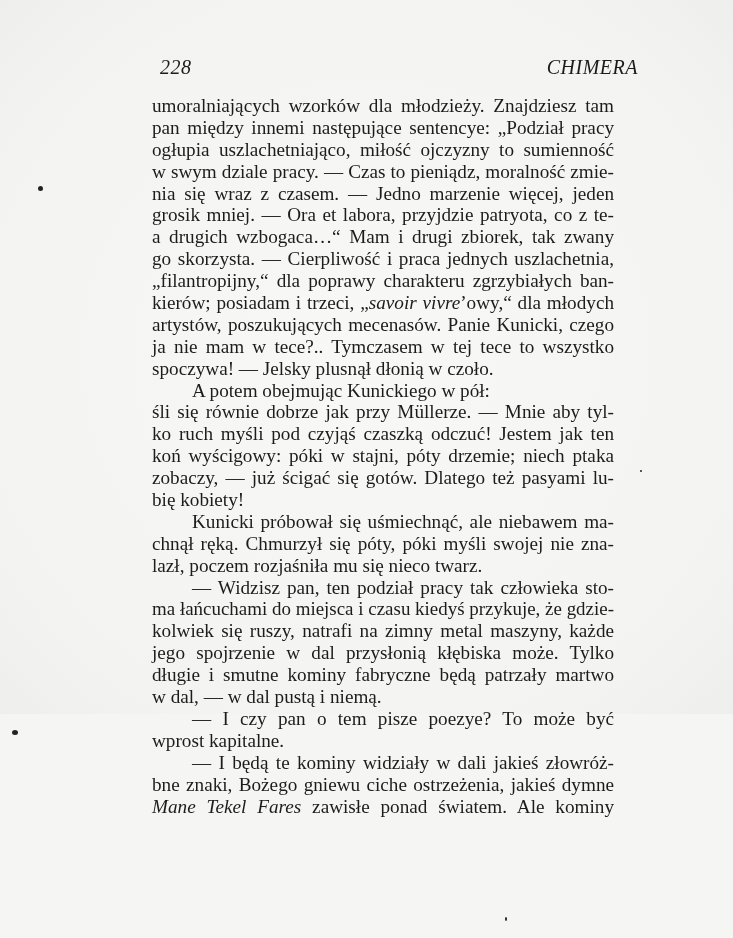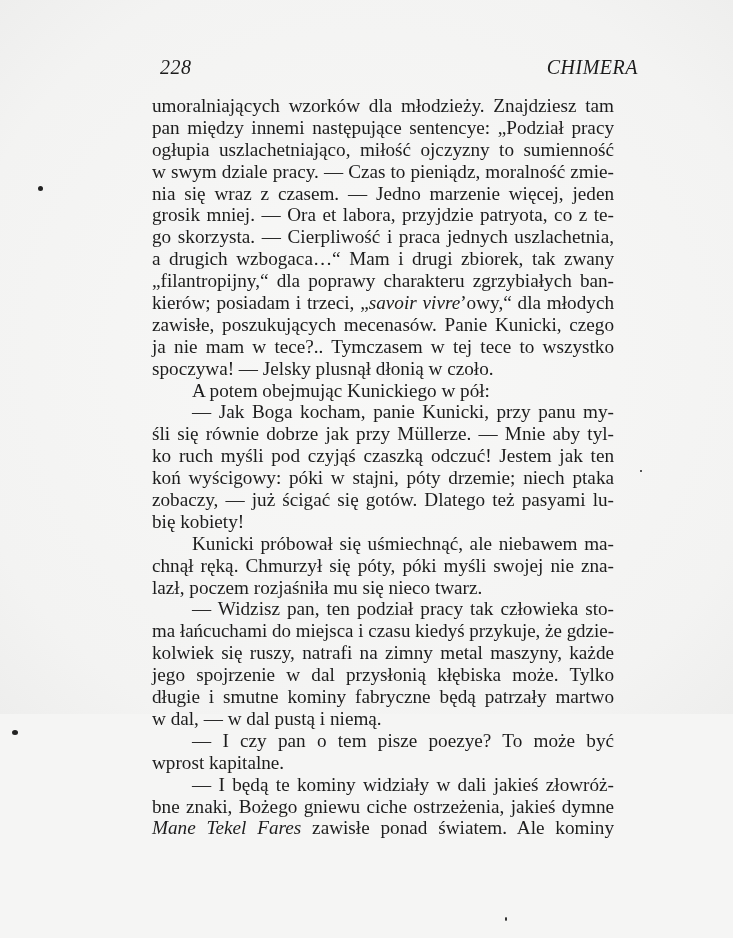--- a/index.html
+++ b/index.html
@@ -83,29 +83,28 @@
     <span class="running-title">CHIMERA</span>
   </div>
 
   <div class="body-text" id="body-text">
       <span class="line" style="display: block; text-align: left; word-spacing: 0px;"><span><span>umoralniających wzorków dla młodzieży.  Znajdziesz tam</span></span></span>
       <span class="line" style="display: block; text-align: left; word-spacing: 0px;"><span><span>pan między innemi następujące sentencye: „Podział pracy</span></span></span>
       <span class="line" style="display: block; text-align: left; word-spacing: 0px;"><span><span>ogłupia uszlachetniająco, miłość ojczyzny to sumienność</span></span></span>
       <span class="line" style="display: block; text-align: left; word-spacing: 0px;"><span><span>w swym dziale pracy. — Czas to pieniądz, moralność zmie-</span></span></span>
       <span class="line" style="display: block; text-align: left; word-spacing: 0px;"><span><span>nia się wraz z czasem. — Jedno marzenie więcej, jeden</span></span></span>
       <span class="line" style="display: block; text-align: center; word-spacing: 0px;"><span><span>grosik mniej. — Ora et labora, przyjdzie patryota, co z te-</span></span></span>
+      <span class="line" style="display: block; text-align: left; word-spacing: 0px;"><span><span>a drugich wzbogaca…“  Mam i drugi zbiorek, tak zwany</span></span></span>
       <span class="line" style="display: block; text-align: left; word-spacing: 0px;"><span><span>go skorzysta. — Cierpliwość i praca jednych uszlachetnia,</span></span></span>
-      <span class="line" style="display: block; text-align: left; word-spacing: 0px;"><span><span>a drugich wzbogaca…“  Mam i drugi zbiorek, tak zwany</span></span></span>
       <span class="line" style="display: block; text-align: left; word-spacing: 0px;"><span><span>„filantropijny,“ dla poprawy charakteru zgrzybiałych ban-</span></span></span>
       <span class="line" style="display: block; text-align: left; word-spacing: 0px;"><span><span>kierów; posiadam i trzeci, „</span><span class="it">savoir vivre</span><span>’owy,“ dla młodych</span></span></span>
-      <span class="line" style="display: block; text-align: left; word-spacing: 0px;"><span><span>zawisłe, poszukujących mecenasów. Panie Kunicki, czego</span></span></span>
+      <span class="line" style="display: block; text-align: left; word-spacing: 0px;"><span><span>artystów, poszukujących mecenasów. Panie Kunicki, czego</span></span></span>
       <span class="line" style="display: block; text-align: left; word-spacing: 0px;"><span><span>ja nie mam w tece?..  Tymczasem w tej tece to wszystko</span></span></span>
       <span class="line last" style="display: block;"><span>spoczywa! — Jelsky plusnął dłonią w czoło.</span></span>
       <span class="line last indent" style="display: block;"><span>A potem obejmując Kunickiego w pół:</span></span>
-      <span class="line indent" style="display: block; text-align: left; word-spacing: 0px;"><span><span>— Jak Boga kocham, panie Kunicki, przy panu my-</span></span></span>
       <span class="line" style="display: block; text-align: left; word-spacing: 0px;"><span><span>śli się równie dobrze jak przy Müllerze. — Mnie aby tyl-</span></span></span>
       <span class="line" style="display: block; text-align: left; word-spacing: 0px;"><span><span>ko ruch myśli pod czyjąś czaszką odczuć! Jestem jak ten</span></span></span>
       <span class="line" style="display: block; text-align: left; word-spacing: 0px;"><span><span>koń wyścigowy: póki w stajni, póty drzemie; niech ptaka</span></span></span>
       <span class="line" style="display: block; text-align: left; word-spacing: 0px;"><span><span>zobaczy, — już ścigać się gotów.  Dlatego też pasyami lu-</span></span></span>
       <span class="line last" style="display: block;"><span>bię kobiety!</span></span>
       <span class="line indent" style="display: block; text-align: left; word-spacing: 0px;"><span><span>Kunicki próbował się uśmiechnąć, ale niebawem ma-</span></span></span>
       <span class="line" style="display: block; text-align: left; word-spacing: 0px;"><span><span>chnął ręką.  Chmurzył się póty, póki myśli swojej nie zna-</span></span></span>
       <span class="line last" style="display: block;"><span>lazł, poczem rozjaśniła mu się nieco twarz.</span></span>
       <span class="line indent" style="display: block; text-align: left; word-spacing: 0px;"><span><span>— Widzisz pan, ten podział pracy tak człowieka sto-</span></span></span>
       <span class="line" style="display: block; text-align: left; word-spacing: 0px;"><span style="display: inline-block; transform: scaleX(0.987641); transform-origin: left center;"><span>ma łańcuchami do miejsca i czasu kiedyś przykuje, że gdzie-</span></span></span>

